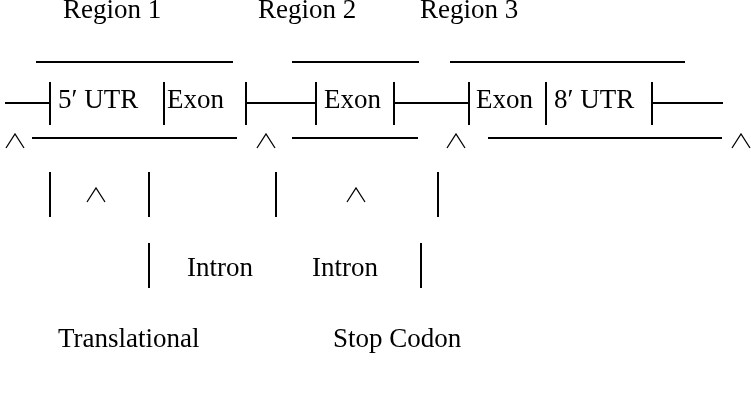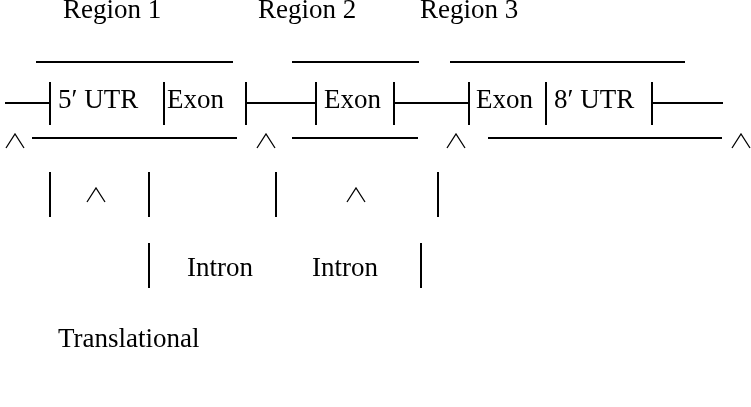--- a/index.html
+++ b/index.html
@@ -100,14 +100,15 @@
   <div class="vline" style="left:275px; top:172px; height:45px;"></div>
   <div class="vline" style="left:437px; top:172px; height:45px;"></div>
 
   <div class="vline" style="left:148px; top:243px; height:45px;"></div>
   <div class="vline" style="left:420px; top:243px; height:45px;"></div>
 
   <div class="txt" style="left:187px; top:254px;">Intron</div>
   <div class="txt" style="left:312px; top:254px;">Intron</div>
 
   <div class="txt" style="left:58px; top:325px;">Translational</div>
+  <div class="txt" style="left:333px; top:325px;">Stop Codon</div>
 
 </div>
 
 </body></html>

